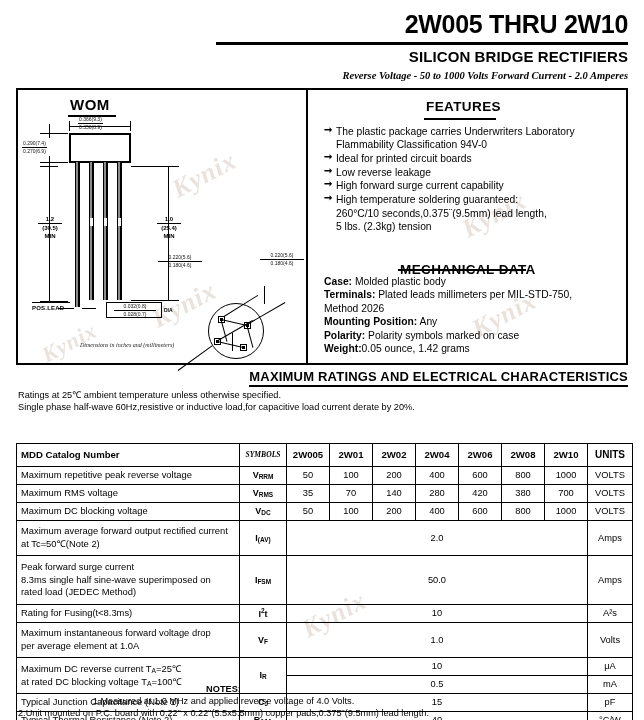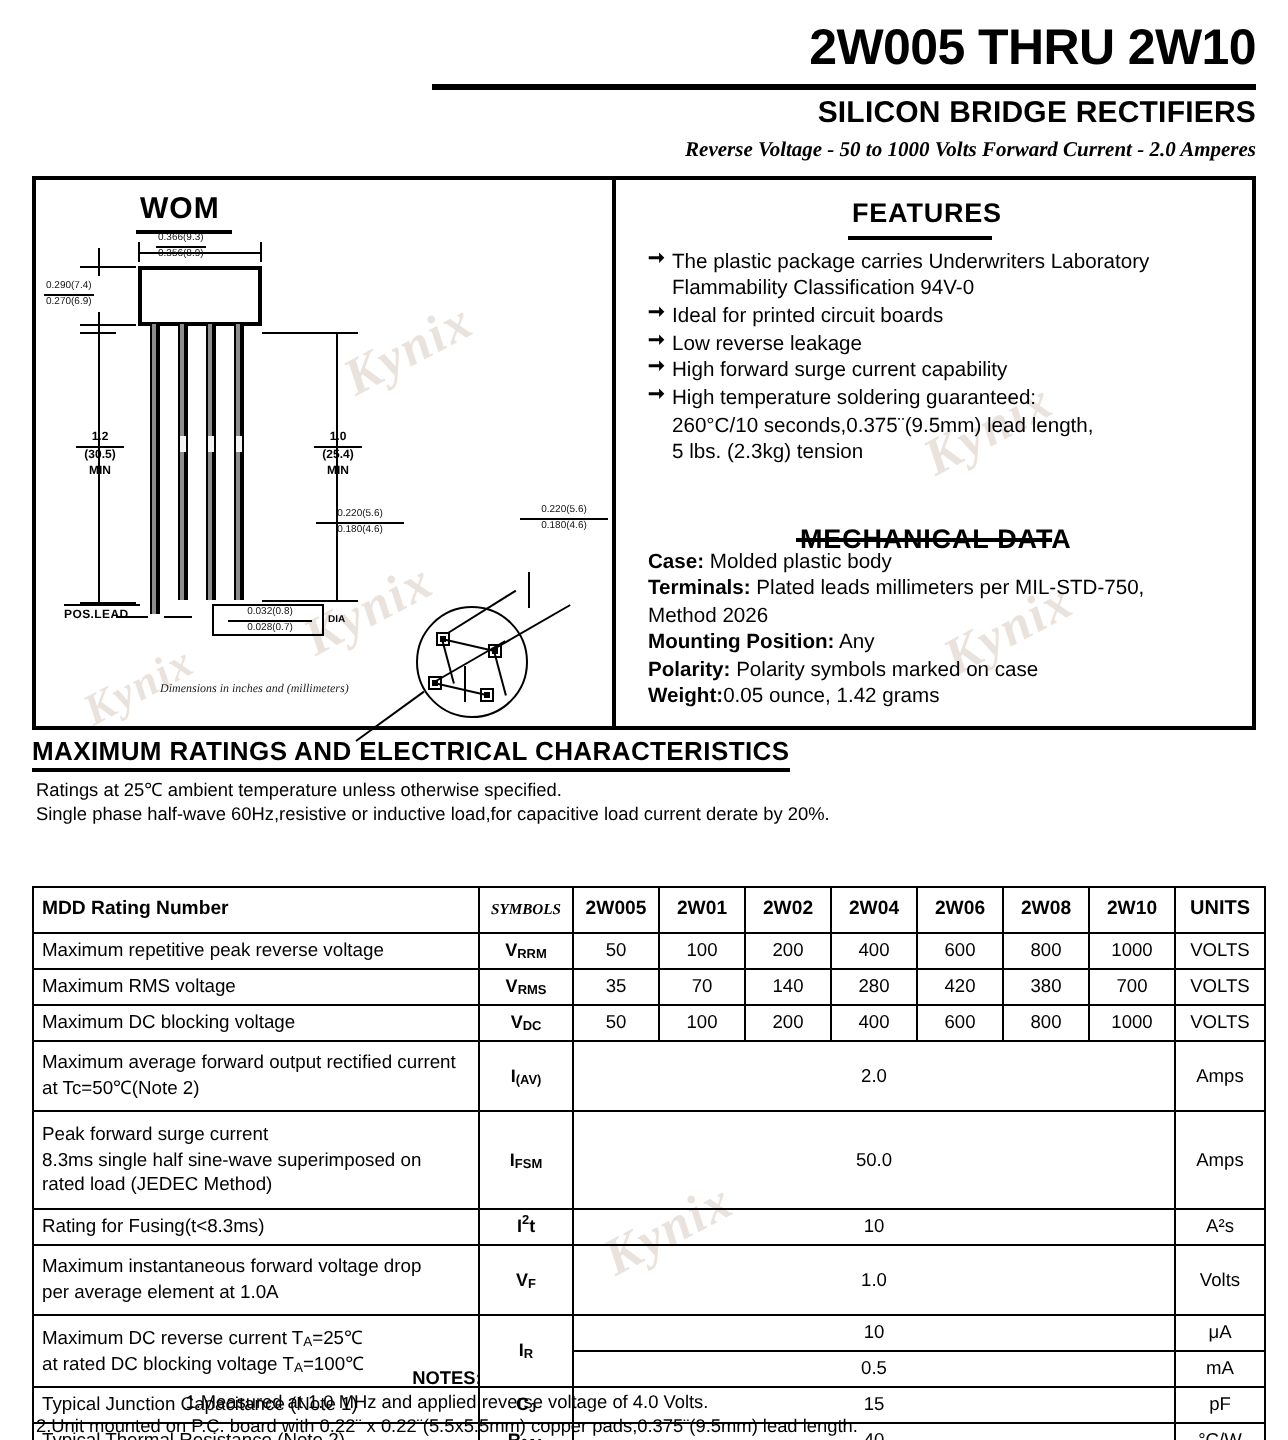--- a/index.html
+++ b/index.html
@@ -266,21 +266,21 @@
     line-height: 1.3;
   }
   .mech-list b { font-weight: bold; }
 
   
   .rtitle-wrap {
     position: absolute;
     left: 16px;
     top: 367px;
     width: 612px;
-    text-align: left;
+    text-align: right;
   }
   .rtitle {
     font-size: 13px;
     font-weight: bold;
     letter-spacing: 0.2px;
     display: inline-block;
     border-bottom: 2px solid #000;
     padding-bottom: 1px;
   }
   .rnotes {
@@ -523,21 +523,21 @@
       <col style="width:43px">
       <col style="width:43px">
       <col style="width:43px">
       <col style="width:43px">
       <col style="width:43px">
       <col style="width:45px">
     </colgroup>
 
     <tbody>
         <tr>
-      <td class="desc hdr" style="height:20px">MDD Rating  Number</td>
+      <td class="desc hdr" style="height:20px">MDD Catalog  Number</td>
       <td class="symhdr">SYMBOLS</td>
       <td class="hdr">2W005</td>
       <td class="hdr">2W01</td>
       <td class="hdr">2W02</td>
       <td class="hdr">2W04</td>
       <td class="hdr">2W06</td>
       <td class="hdr">2W08</td>
       <td class="hdr">2W10</td>
       <td class="unitshdr">UNITS</td>
     </tr>

